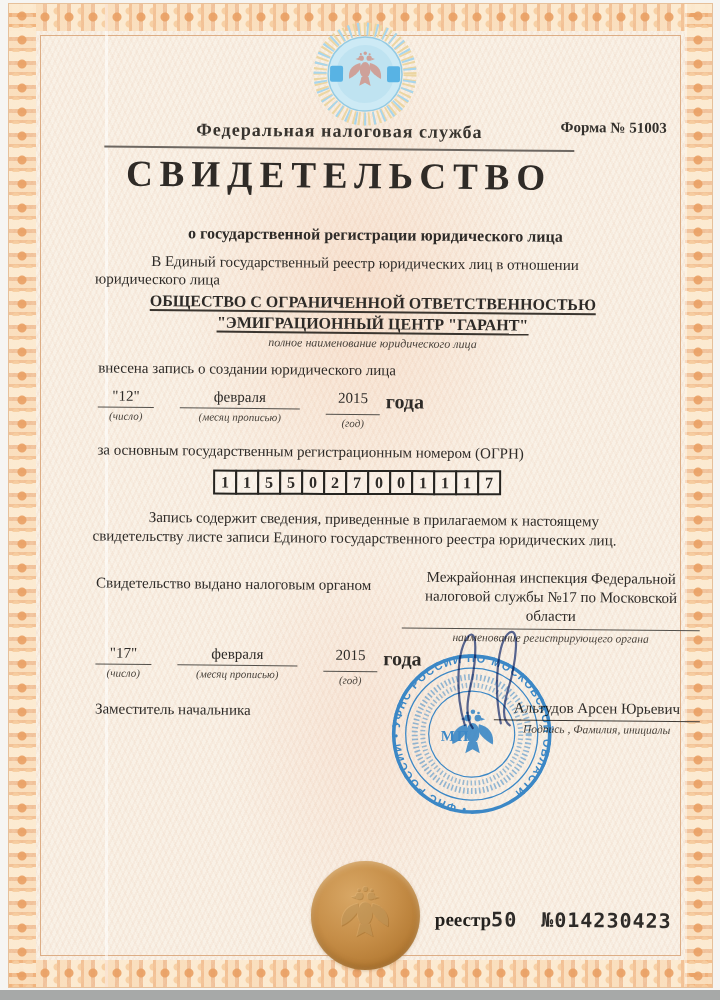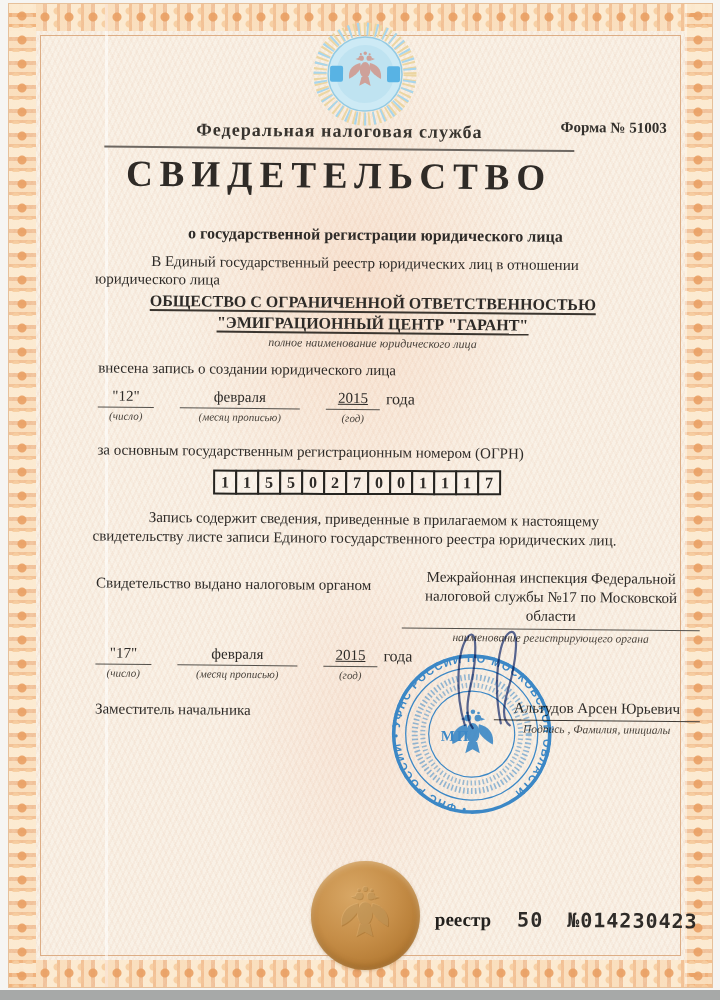--- a/index.html
+++ b/index.html
@@ -63,25 +63,25 @@
   .company u { text-decoration:none; border-bottom:2px solid #3a352f; padding-bottom:0px; }
   .company-caption { left:84px; top:332px; width:556px; text-align:center; font-style:italic; font-size:12px; color:#4a443d; }
 
   .record-line { left:88px; top:358px; font-size:15px; }
 
   .date-row { display:flex; align-items:flex-start; }
   .date-row-1 { left:88px; top:386px; }
   .date-row-2 { left:88px; top:643px; }
   .date-field { display:inline-grid; grid-template-columns:auto auto; margin-right:26px; }
   .date-val { border-bottom:1px solid #53504b; padding:0 12px 2px 12px; font-size:15px; text-align:center; grid-column:1; }
-  .date-suffix { grid-column:2; font-size:16px; padding:0 0 2px 6px; }
+  .date-suffix { grid-column:2; font-size:20px; padding:0 0 2px 6px;font-weight:bold; }
   .date-cap { grid-column:1; text-align:center; font-style:italic; font-size:11px; color:#4a443d; padding-top:2px; }
   .w-day .date-val { min-width:56px; }
   .w-month .date-val { min-width:120px; }
-  .w-year .date-val { min-width:52px;text-decoration:underline; }
+  .w-year .date-val { min-width:52px; }
 
   .ogrn-label { left:88px; top:440px; font-size:15px; }
   .ogrn-grid { left:204px; top:466px; display:flex; transform:rotate(-0.4deg); }
   .ogrn-cell { width:24px; height:25px; border:2px solid #262420; margin-left:-2px; text-align:center;
                font-size:16px; font-weight:bold; line-height:22px; background:rgba(255,255,255,0.25); }
   .ogrn-cell:first-child { margin-left:0; }
 
   .details { left:84px; top:506px; width:558px; font-size:15px; text-indent:56px; line-height:19px; }
 
   .issued-label { left:88px; top:572px; width:300px; font-size:15px; line-height:19px; }
@@ -98,21 +98,21 @@
   .stamp { left:382px; top:646px; width:166px; height:166px; mix-blend-mode:multiply; opacity:0.92; }
 
   .gold-seal { left:306px; top:857px; width:109px; height:109px; border-radius:50%;
     background:radial-gradient(circle at 38% 32%, #d8a765 0%, #c68e48 45%, #b47a33 75%, #a76e2a 100%);
     box-shadow: inset 0 2px 6px rgba(255,235,200,0.45), inset 0 -3px 7px rgba(90,50,5,0.30), 0 1px 3px rgba(120,70,20,0.25);
   }
   .gold-seal svg { position:absolute; inset:14px; width:81px; height:81px; }
 
   .series-line { left:430px; top:902px; display:flex; align-items:baseline; }
   .series-label { font-size:19px; font-weight:bold; color:#23211e; }
-  .series-value { font-family:"DejaVu Sans Mono", monospace; font-size:20px; font-weight:bold; margin-left:26px; letter-spacing:1px; }
+  .series-value { font-family:"DejaVu Sans Mono", monospace; font-size:20px; font-weight:bold; letter-spacing:1px; }
   .cert-number { font-family:"DejaVu Sans Mono", monospace; font-size:20px; font-weight:bold; margin-left:24px; letter-spacing:1px; }
 
   .stamp-ring-text { font-family:"Liberation Sans", sans-serif; font-size:11px; font-weight:bold; letter-spacing:1.4px; }
   .stamp-mp { font-family:"Liberation Serif", serif; font-size:15px; font-weight:bold; letter-spacing:2px; }
 </style>
 </head>
 <body>
 
 <svg width="0" height="0" style="position:absolute" aria-hidden="true">
   <defs>

